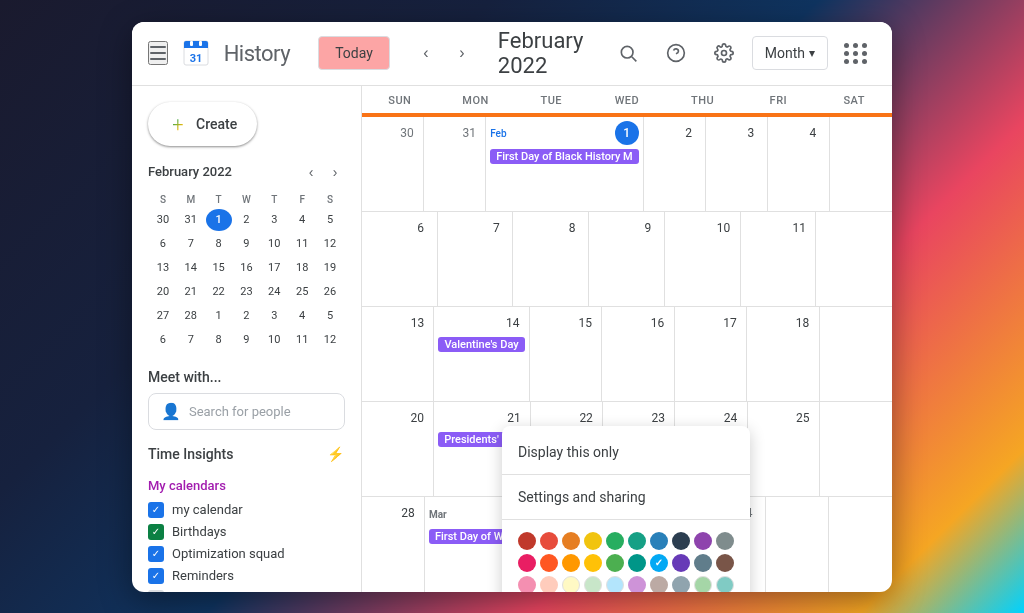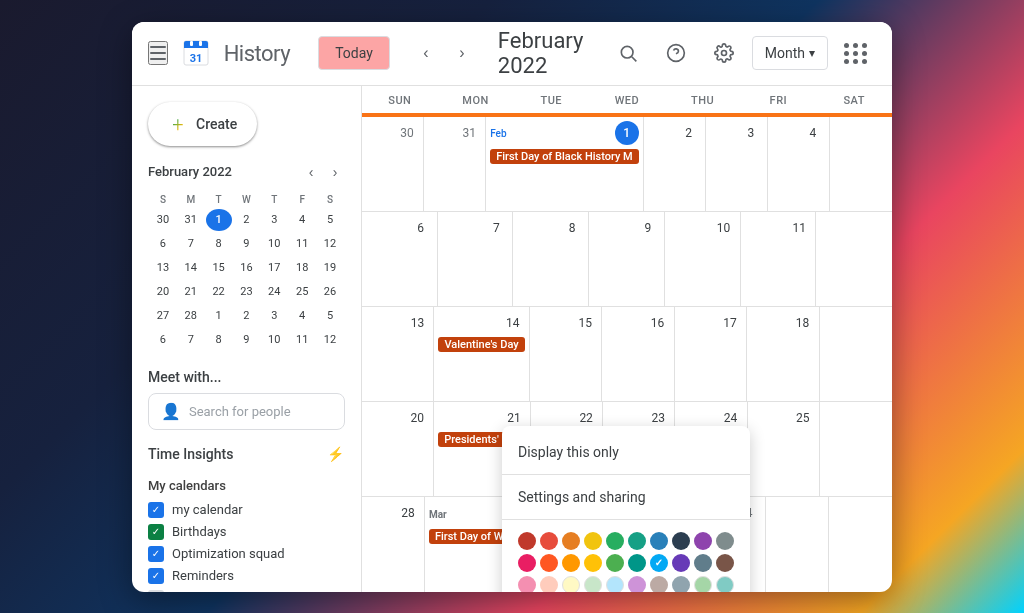--- a/index.html
+++ b/index.html
@@ -293,21 +293,21 @@
       color: #3c4043;
       font-weight: 500;
     }
     
     .calendars-section {
       margin-bottom: 8px;
     }
     .cal-section-title {
       font-size: 13px;
       font-weight: 500;
-      color: #404040;
+      color: #a21caf;
       margin-bottom: 6px;
     }
     .cal-item {
       display: flex;
       align-items: center;
       gap: 8px;
       padding: 3px 0;
       font-size: 13px;
       color: #3c4043;
       cursor: pointer;
@@ -399,21 +399,21 @@
       padding: 1px 6px;
       border-radius: 3px;
       margin-bottom: 1px;
       white-space: nowrap;
       overflow: hidden;
       text-overflow: ellipsis;
       cursor: pointer;
       font-weight: 500;
     }
     .event-green {
-      background: #c2410c;
+      background: #8b5cf6;
       color: #fff;
     }
     
     .dropdown-overlay {
       position: absolute;
       background: #fff;
       border-radius: 8px;
       box-shadow: 0 4px 16px rgba(0,0,0,0.2);
       padding: 8px 0;
       z-index: 100;

